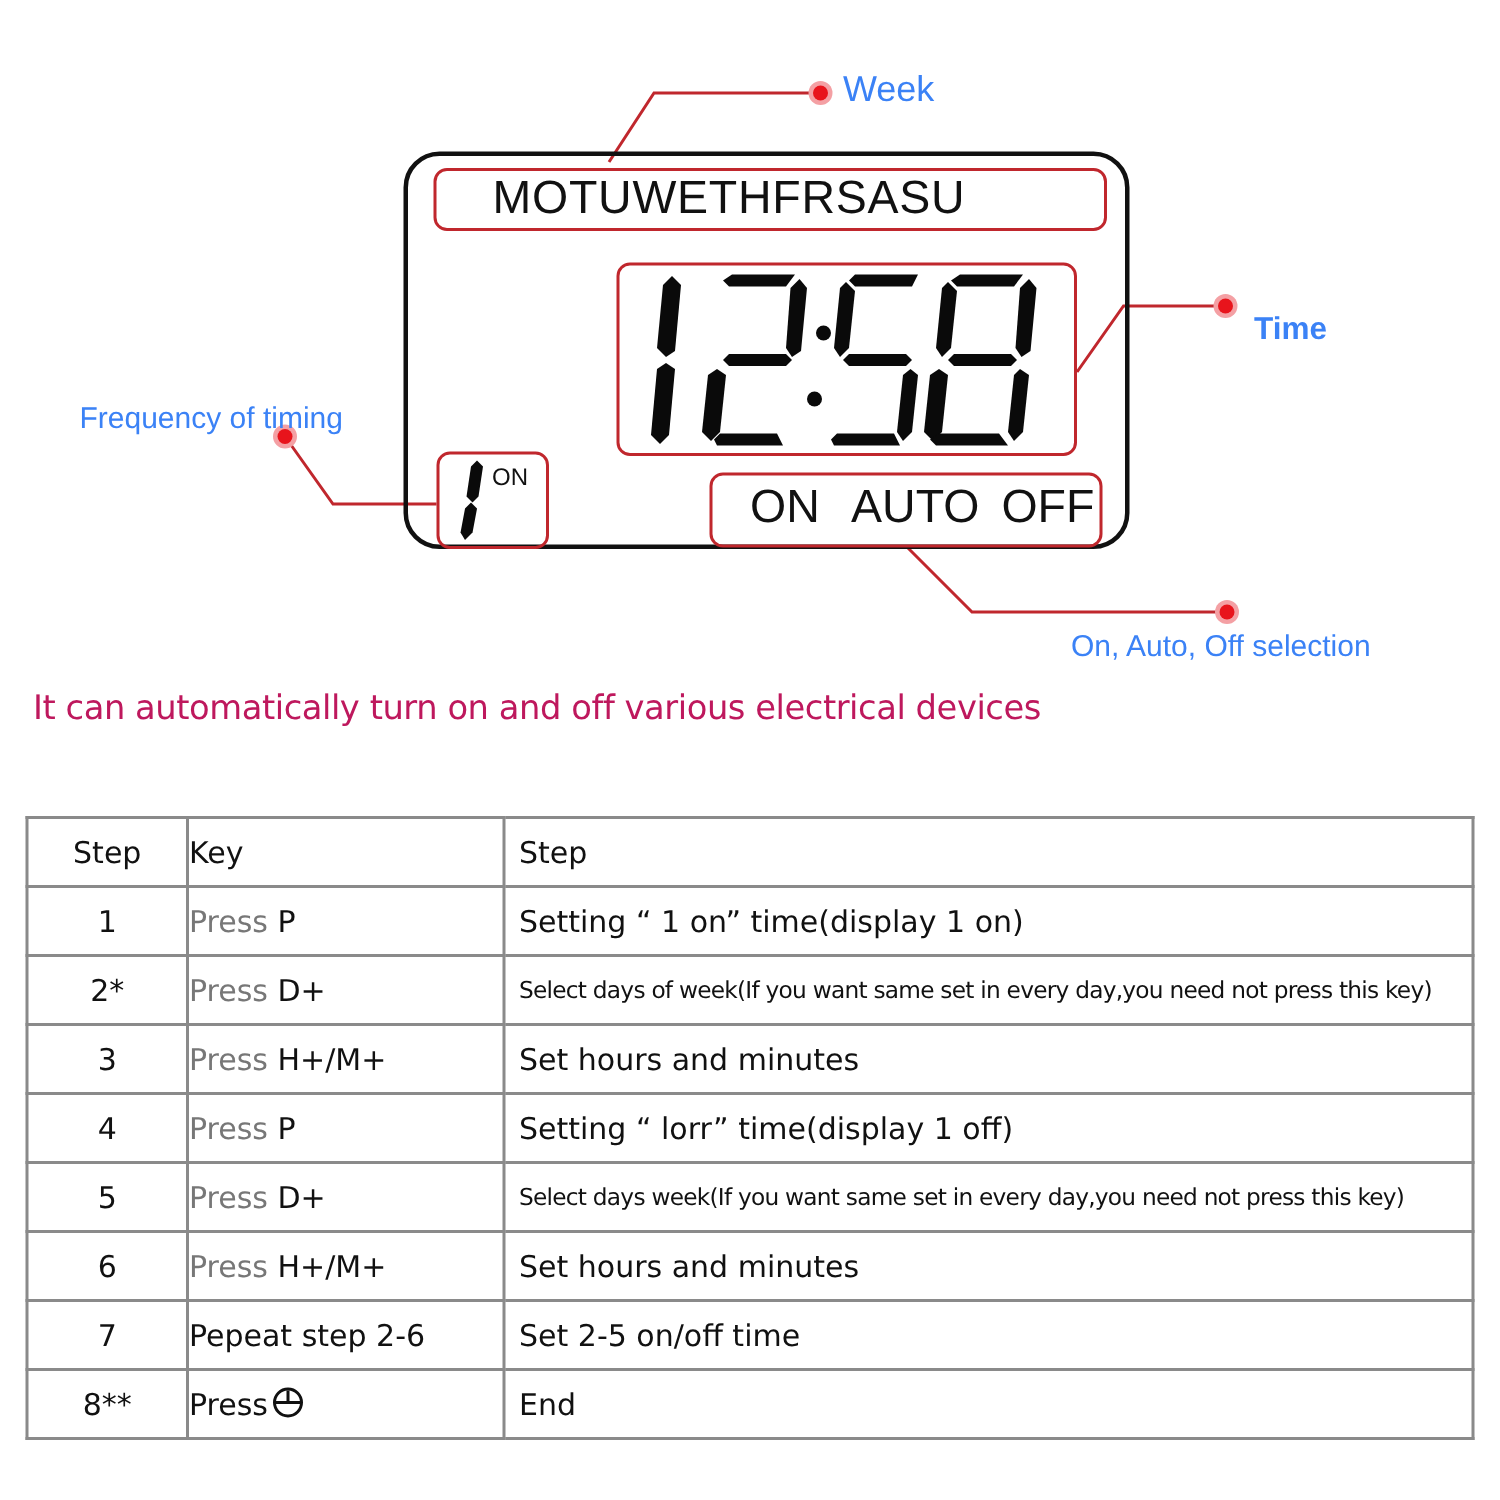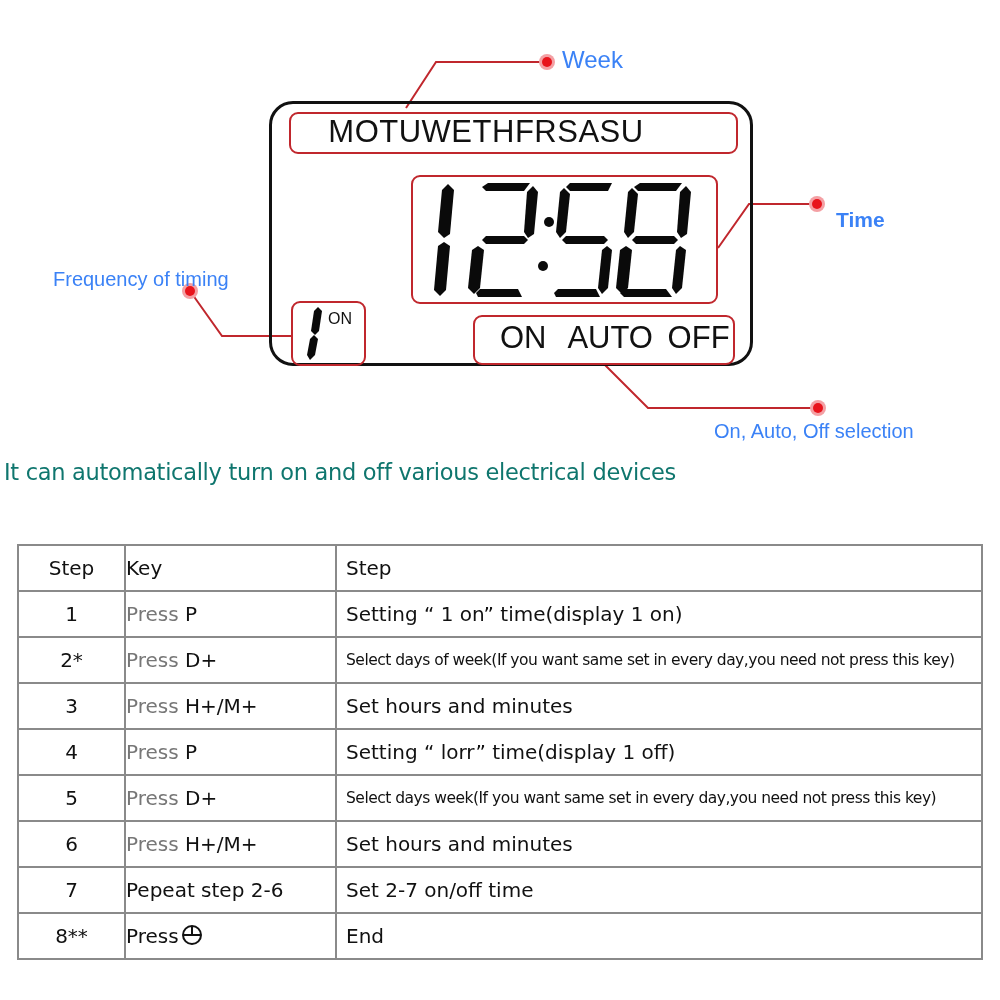--- a/index.html
+++ b/index.html
@@ -24,21 +24,21 @@
     .mode-row span.auto { margin-right: 6px; }
 
     .callout-label { position: absolute; font-size: 21px; color: #3b82f6; white-space: nowrap; }
     .lbl-week { left: 562px; top: 46px; font-size: 24px; }
     .lbl-time { left: 836px; top: 208px; font-size: 21px; font-weight: bold; }
     .lbl-freq { left: 53px; top: 268px; font-size: 20px; }
     .lbl-mode { left: 714px; top: 374px; font-size: 20px; margin-top: 46px; }
 
     .callouts { position: absolute; left: 0; top: 0; }
 
-    .desc { position: absolute; left: 4px; top: 453px; font-size: 22.5px; line-height: 39px; color: #0f766e; font-family: "DejaVu Sans", sans-serif; letter-spacing: -0.3px; }
+    .desc { position: absolute; left: 22px; top: 453px; font-size: 22.5px; line-height: 39px; color: #be185d; font-family: "DejaVu Sans", sans-serif; letter-spacing: -0.3px; }
 
     table.steps { position: absolute; left: 17px; top: 544px; width: 966px; border-collapse: collapse; font-family: "DejaVu Sans", sans-serif; }
     table.steps td, table.steps th { border: 2px solid #8a8a8a; height: 44px; padding: 0; font-weight: normal; color: #111; }
     table.steps th { font-size: 20px; margin-top: 16px; }
     table.steps td { font-size: 20px; }
     .col-step { width: 105px; text-align: center; }
     .col-key { width: 209px; text-align: left; }
     .col-desc { text-align: left; padding-left: 9px !important; }
     .col-desc.small { font-size: 15.5px !important; letter-spacing: -0.5px; }
     .press { color: #777; }
@@ -179,21 +179,21 @@
     <td class="col-desc small">Select days week(If you want same set in every day,you need not press this key)</td>
   </tr>
   <tr>
     <td class="col-step">6</td>
     <td class="col-key"><span class="press">Press </span><span class="keyname">H+/M+</span></td>
     <td class="col-desc">Set hours and minutes</td>
   </tr>
   <tr>
     <td class="col-step">7</td>
     <td class="col-key"><span class="keyname">Pepeat step 2-6</span></td>
-    <td class="col-desc">Set 2-7 on/off time</td>
+    <td class="col-desc">Set 2-5 on/off time</td>
   </tr>
   <tr>
     <td class="col-step">8**</td>
     <td class="col-key"><span class="keyname">Press</span><svg class="clock-icon" width="22" height="22" viewBox="0 0 22 22">
             <circle cx="11" cy="11" r="9" fill="none" stroke="#111" stroke-width="2"></circle>
             <line x1="11" y1="11" x2="11" y2="3" stroke="#111" stroke-width="2"></line>
             <line x1="2" y1="11" x2="20" y2="11" stroke="#111" stroke-width="2"></line>
           </svg></td>
     <td class="col-desc">End</td>
   </tr>

